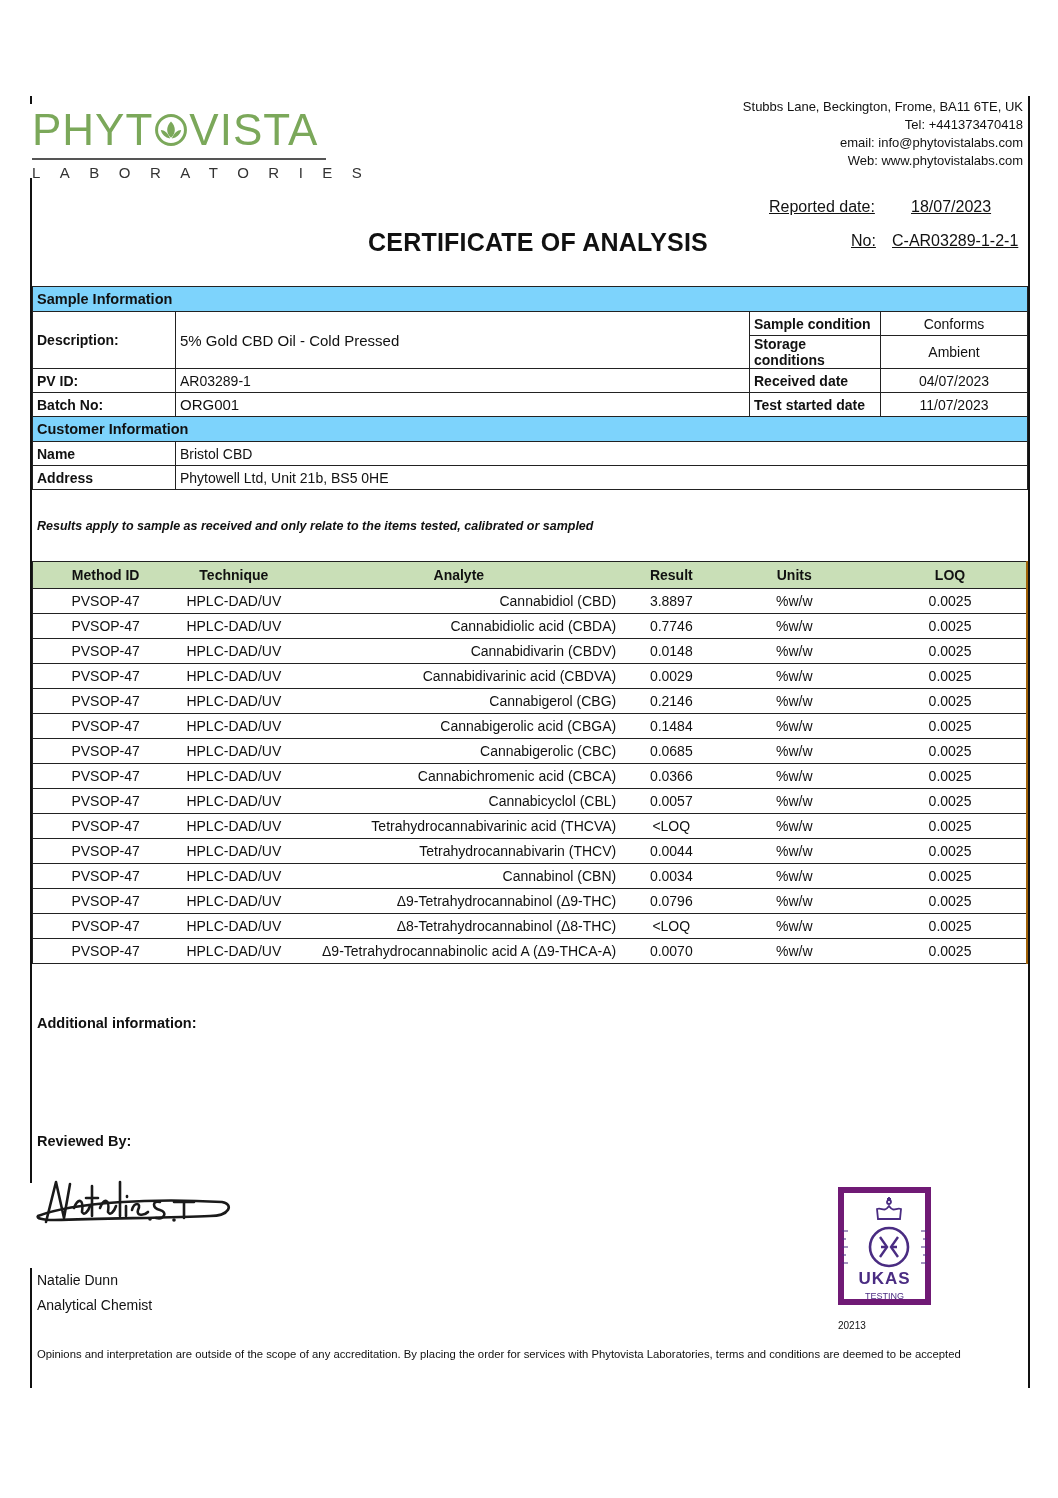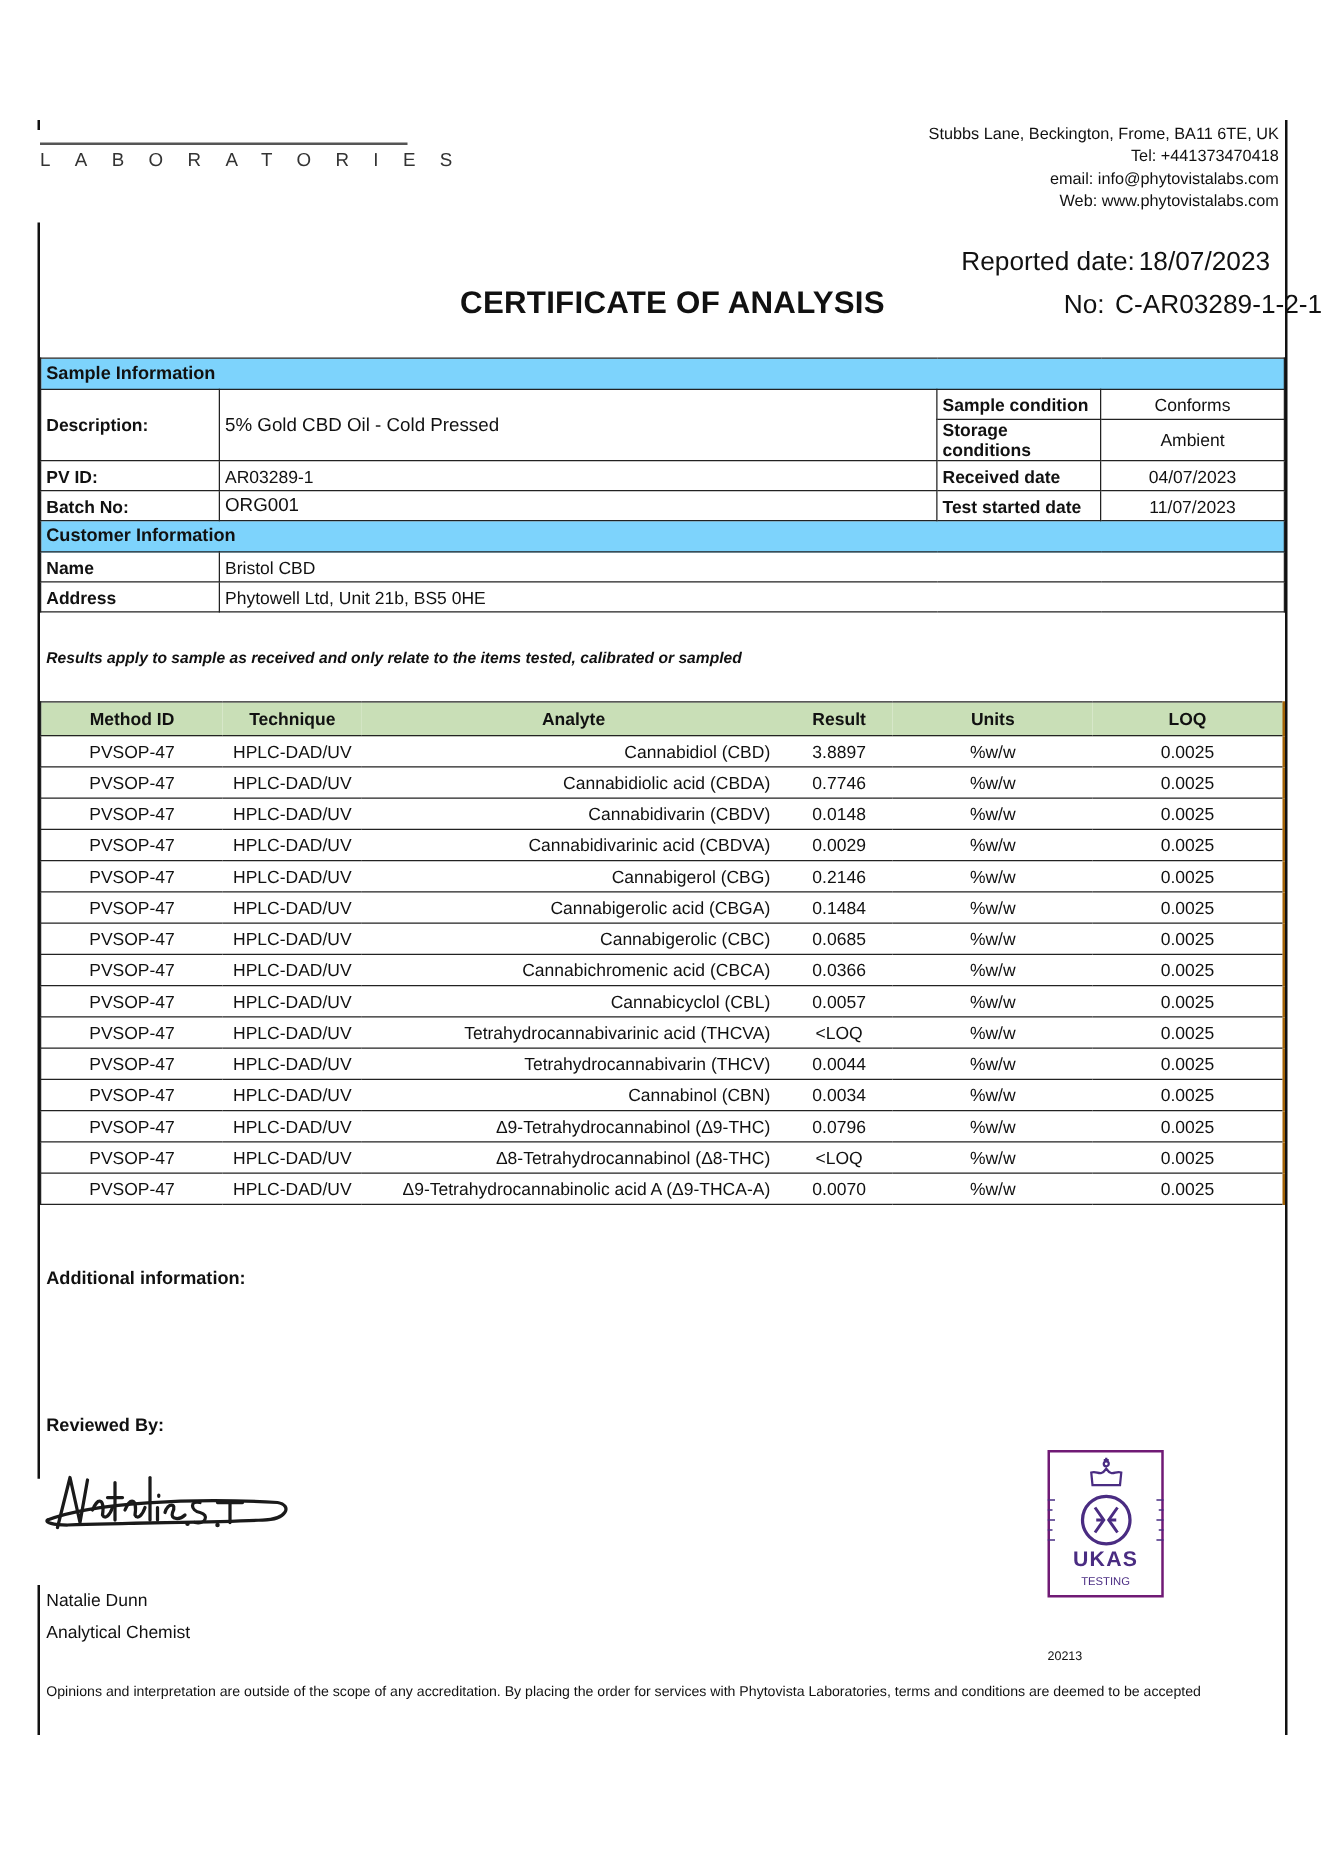--- a/index.html
+++ b/index.html
@@ -10,21 +10,21 @@
   .vline { position: absolute; background: #111; width: 2px; }
 
   
   .logo { left: 32px; top: 108px; width: 296px; }
   .logo-top { font-size: 44px; letter-spacing: 1px; color: #7ba85a; font-weight: 400; line-height: 44px; display: flex; align-items: center; }
   .logo-top .o-mark { display: inline-block; width: 34px; height: 34px; margin: 0 1px; }
   .logo-rule { height: 2px; background: #555; margin-top: 6px; width: 294px; }
   .logo-sub { font-size: 15px; letter-spacing: 19.5px; color: #333; margin-top: 4px; white-space: nowrap; }
 
   .contact { right: 35px; top: 98px; text-align: right; font-size: 13px; line-height: 18px; color: #111; }
-  .meta-row { position: absolute; font-size: 21px; color: #111; }
+  .meta-row { position: absolute; font-size: 16px; color: #111; text-decoration: underline; }
 
   .title { left: 0; width: 1036px; top: 228px; text-align: center; font-size: 25px; font-weight: 700; letter-spacing: 0.2px; margin-left: 20px; }
   .title span { position: relative; left: 0px; }
 
   
   table { border-collapse: collapse; }
   .info { position: absolute; left: 32px; top: 286px; width: 996px; font-size: 14px; }
   .info td { border: 1.5px solid #222; padding: 0 4px; height: 23px; }
   .info .section td { background: #7dd3fc; font-weight: 700; font-size: 14.5px; height: 24px; }
   .info .lbl { font-weight: 700; width: 134px; }
@@ -40,36 +40,46 @@
   .results tr td:last-child, .results tr th:last-child { border-right: 2px solid #a16207; }
   .results td.analyte { text-align: right; padding-right: 12px; }
   .c-method { width: 145px; } .c-tech { width: 110px; } .c-analyte { width: 340px; }
   .c-result { width: 85px; } .c-units { width: 160px; } .c-loq { width: 152px; }
 
   .addl { left: 37px; top: 1015px; font-size: 14.5px; font-weight: 700; }
   .reviewed { left: 37px; top: 1133px; font-size: 14.5px; font-weight: 700; }
   .sig { left: 34px; top: 1172px; }
   .signer { left: 37px; top: 1268px; font-size: 14px; line-height: 25px; }
 
-  .ukas { left: 838px; top: 1160px; width: 93px; height: 118px; border: 2px solid #701a75; box-sizing: border-box; }
+  .ukas { left: 838px; top: 1187px; width: 93px; height: 118px; border: 6px solid #701a75; box-sizing: border-box; }
   .ukas-text { position: absolute; left: 0; width: 100%; top: 76px; text-align: center; color: #4a2c82; font-weight: 700; font-size: 17px; letter-spacing: 1px; }
   .ukas-sub { position: absolute; left: 0; width: 100%; top: 98px; text-align: center; color: #4a2c82; font-size: 9px; }
   .ukas-num { left: 838px; width: 93px; top: 1320px; text-align: left; font-weight: 400; font-size: 10px; }
 
   .disclaimer { left: 37px; top: 1343px; width: 995px; font-size: 11.3px; line-height: 23px; }
 </style>
 </head>
 <body>
 
 <div class="vline" style="left:30px; top:96px; height:8px;"></div>
 <div class="vline" style="left:30px; top:178px; height:1005px;"></div>
 <div class="vline" style="left:30px; top:1268px; height:120px;"></div>
 <div class="vline" style="left:1028px; top:96px; height:1292px;"></div>
 
 <div class="abs logo">
+  <div class="logo-top">
+    <span>PHYT</span>
+    <svg class="o-mark" viewBox="0 0 40 40">
+      <circle cx="20" cy="20" r="17" fill="none" stroke="#7ba85a" stroke-width="3.5"></circle>
+      <path d="M20 10 C14 16 14 24 20 29 C26 24 26 16 20 10 Z" fill="#7ba85a"></path>
+      <path d="M8 20 C12 20 17 24 19 30 C13 29 9 25 8 20 Z" fill="#7ba85a"></path>
+      <path d="M32 20 C28 20 23 24 21 30 C27 29 31 25 32 20 Z" fill="#7ba85a"></path>
+    </svg>
+    <span>VISTA</span>
+  </div>
   <div class="logo-rule"></div>
   <div class="logo-sub">LABORATORIES</div>
 </div>
 
 <div class="abs contact">
   <div>Stubbs Lane, Beckington, Frome, BA11 6TE, UK</div>
   <div>Tel: +441373470418</div>
   <div>email: info@phytovistalabs.com</div>
   <div>Web: www.phytovistalabs.com</div>
 </div>

